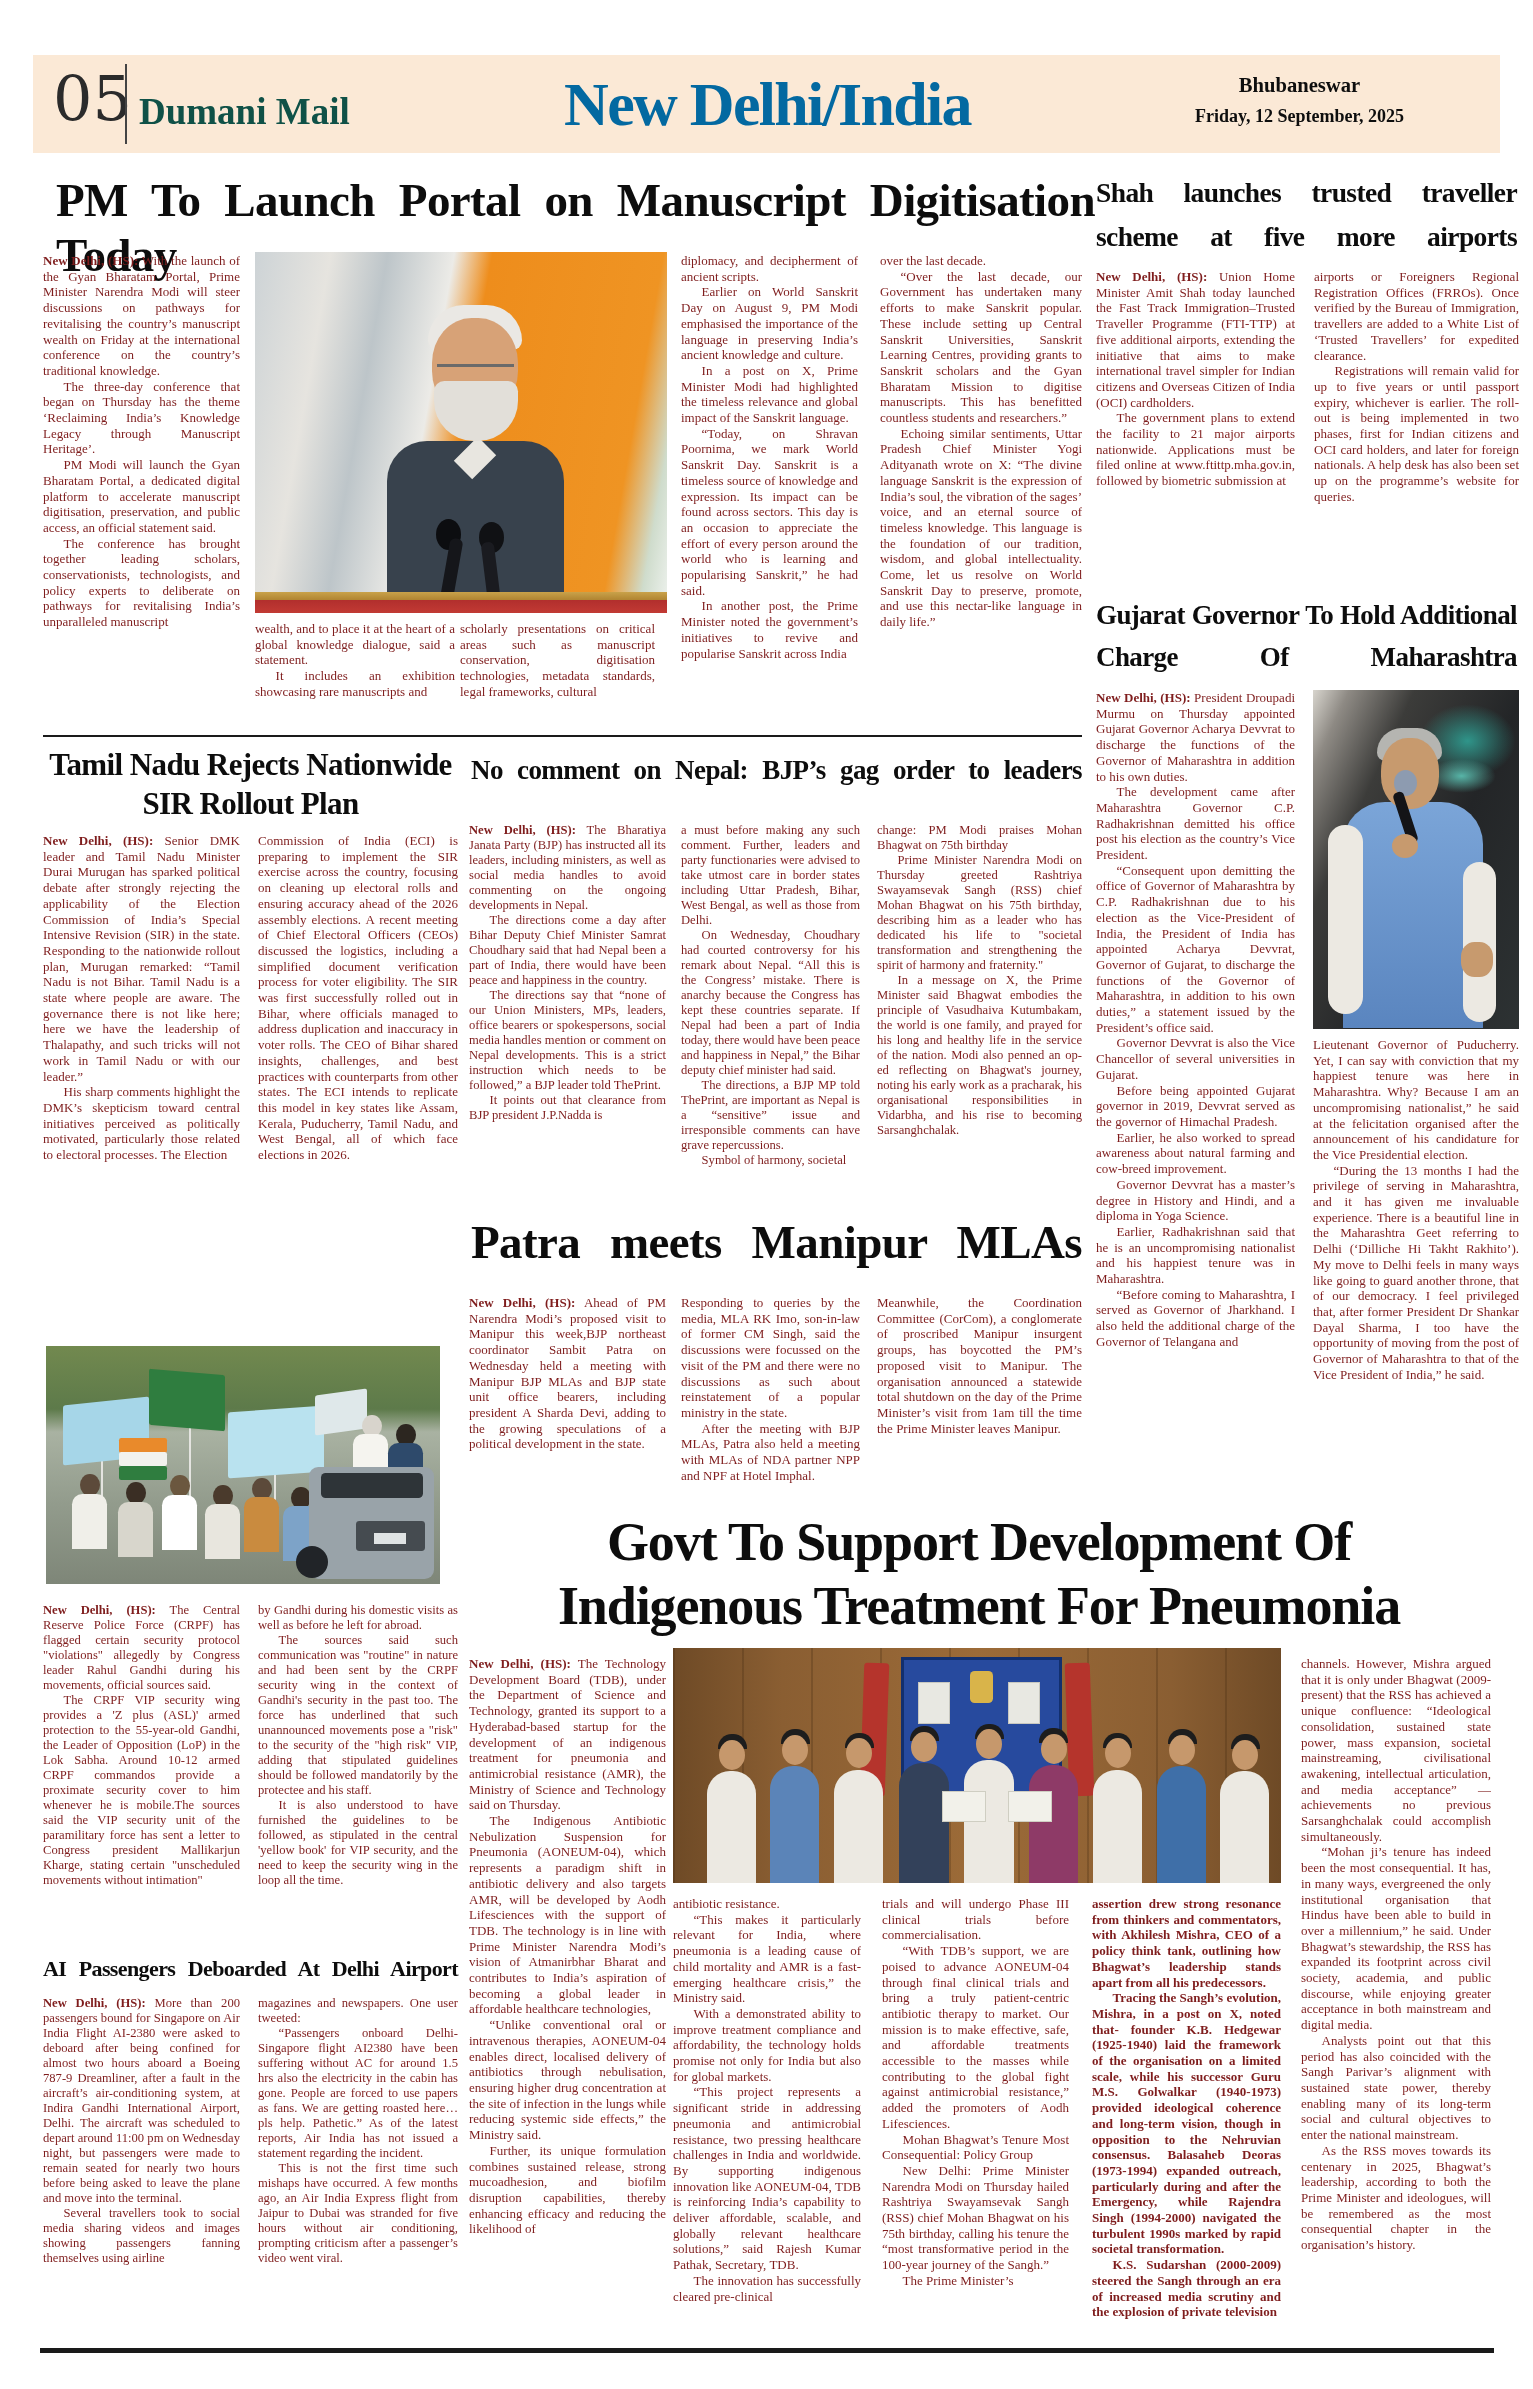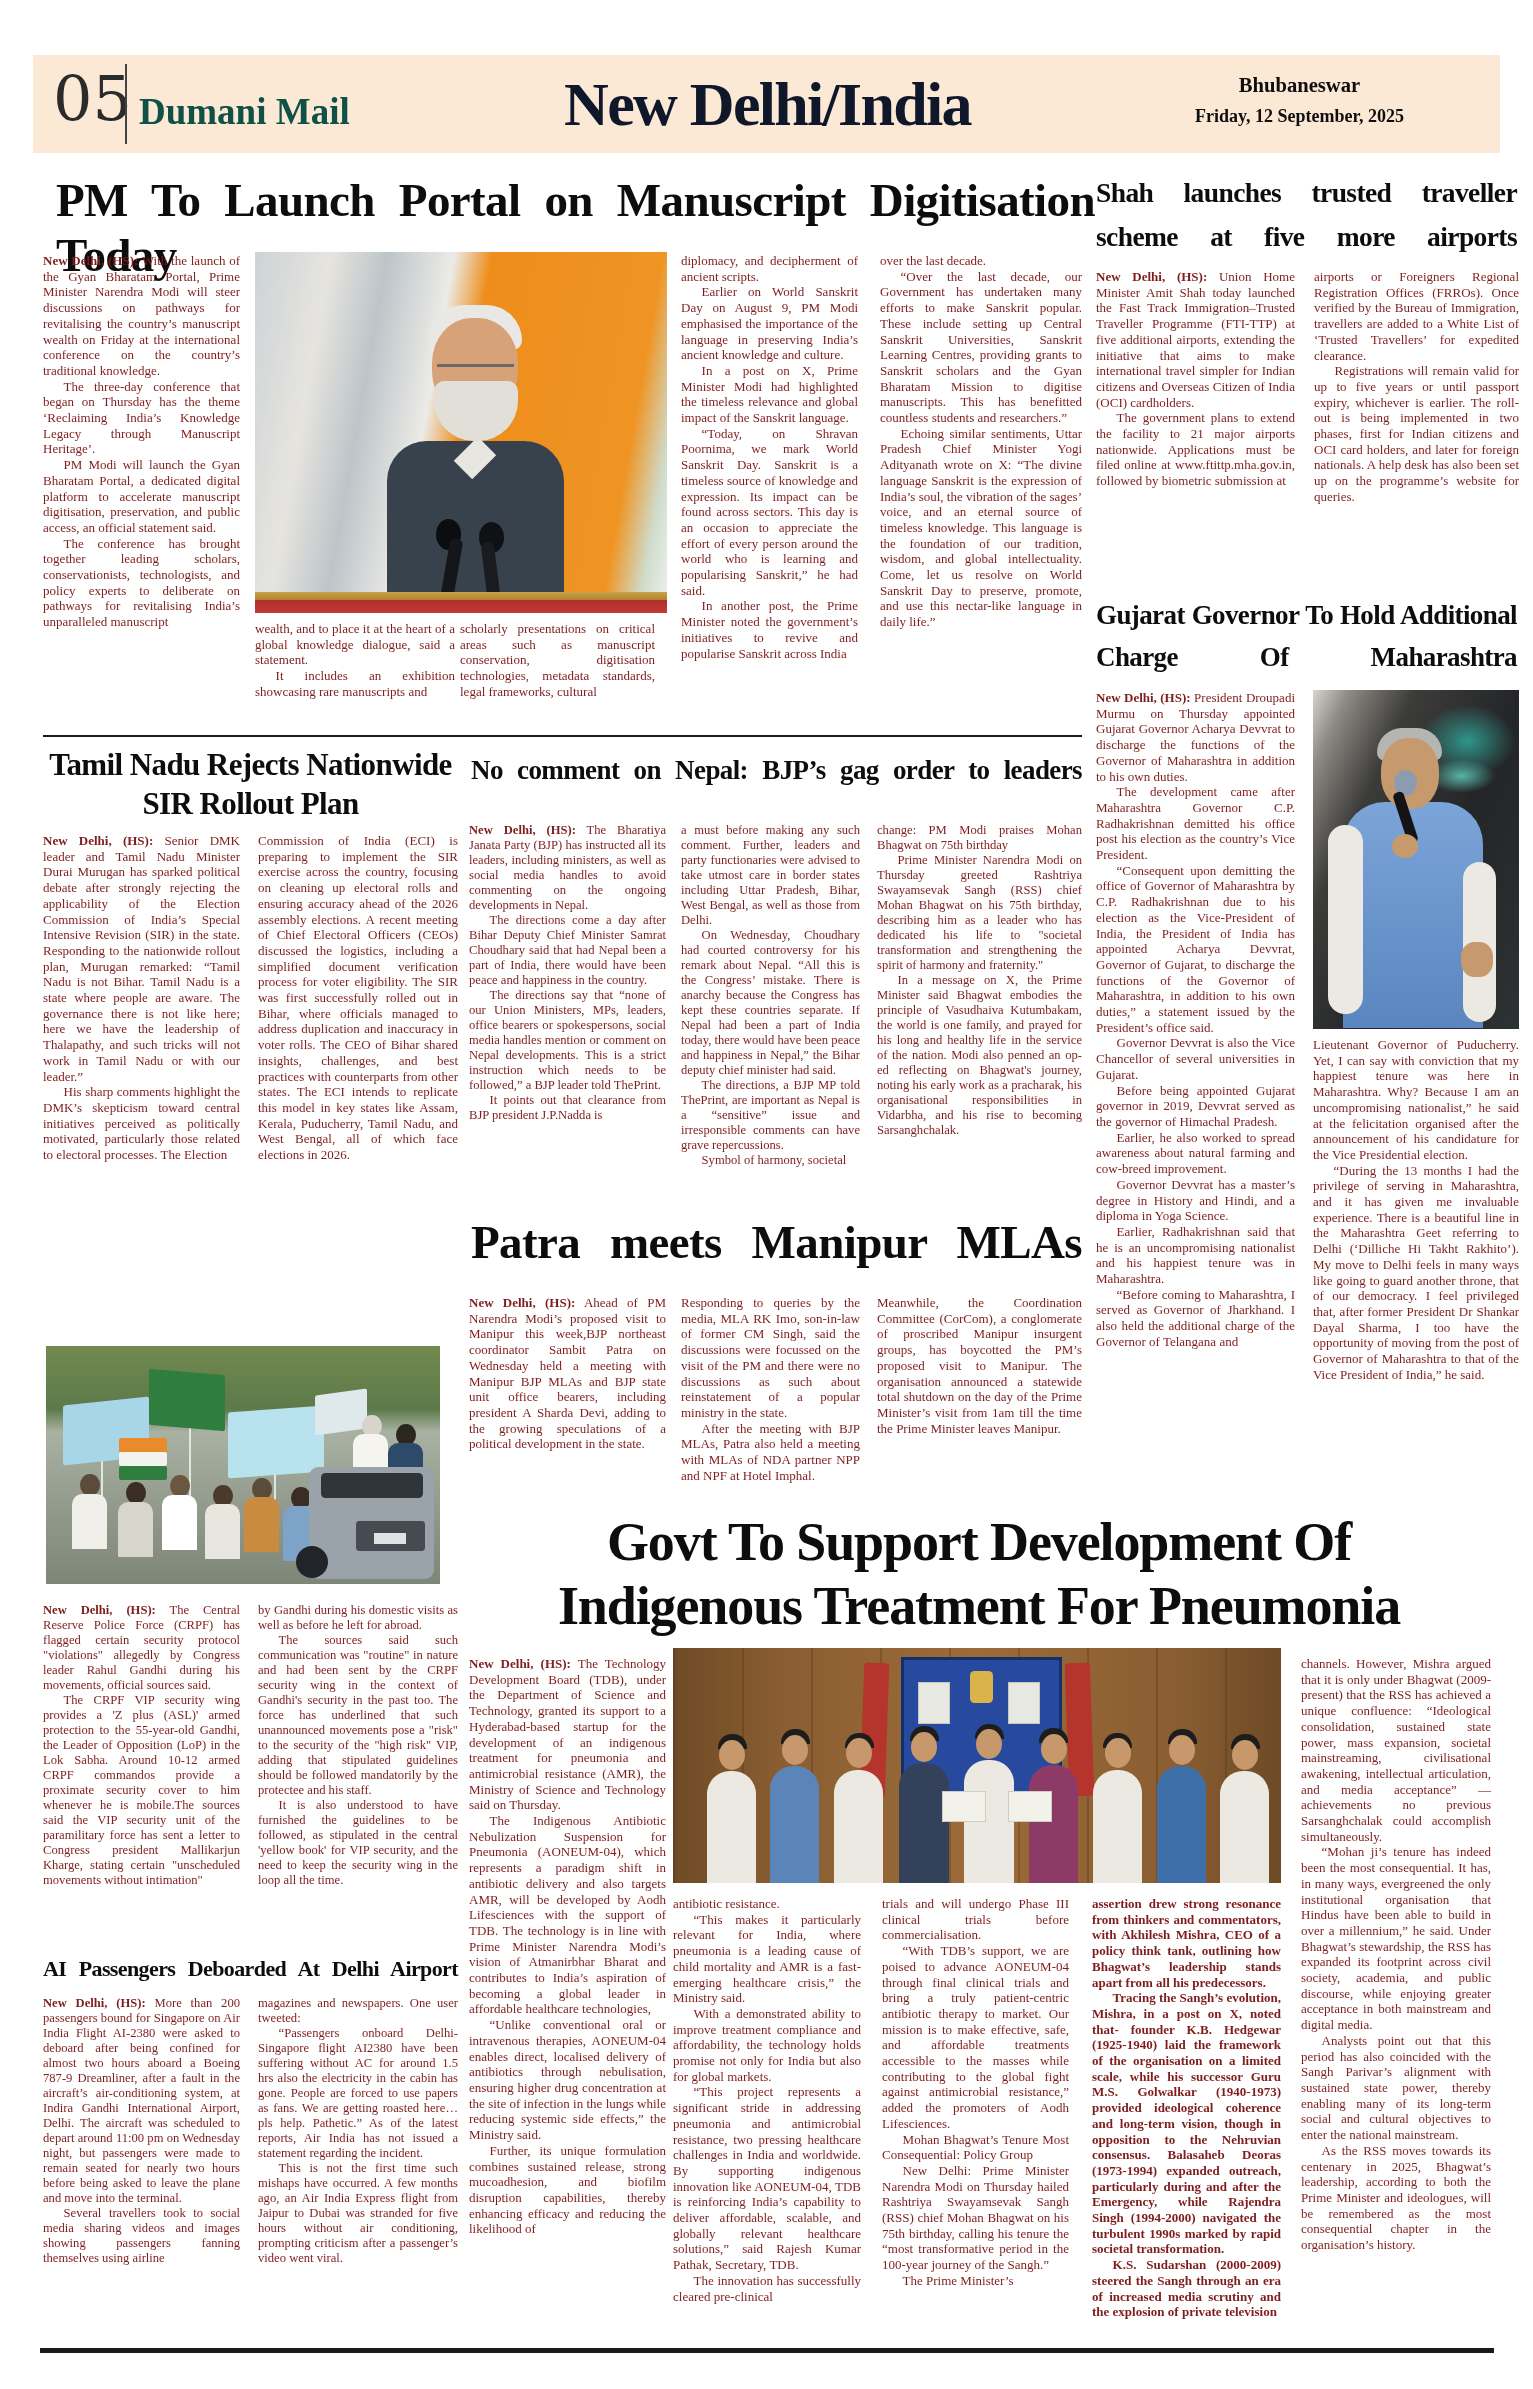--- a/index.html
+++ b/index.html
@@ -7,21 +7,21 @@
         font-family:"Liberation Serif", serif;color:#111;overflow:hidden;}
   .abs{position:absolute;}
 
   
   .band{left:33px;top:55px;width:1467px;height:98px;background:#fbe9d6;}
   .pageno{left:53px;top:68px;font-family:"DejaVu Serif",serif;font-size:62px;
           font-weight:400;color:#2b2b2b;line-height:1;}
   .pipe{left:125px;top:64px;width:1.7px;height:80px;background:#444;}
   .masthead{left:139px;top:90px;font-size:37px;font-weight:bold;color:#0f5147;letter-spacing:0px;}
   .section{left:298px;top:55px;width:939px;height:98px;text-align:center;
-           font-size:62px;font-weight:bold;color:#0f172a;letter-spacing:-1.7px;line-height:98px;}
+           font-size:62px;font-weight:bold;color:#0369a1;letter-spacing:-1.7px;line-height:98px;}
   .cityblk{left:1162px;top:68px;width:275px;text-align:center;font-weight:bold;color:#0e0e0e;}
   .cityblk .city{font-size:20.6px;line-height:35px;}
   .cityblk .date{font-size:18px;line-height:27.5px;}
 
   
   .hl{font-weight:bold;color:#0d0d0d;letter-spacing:-0.6px;font-family:"Liberation Serif",serif;}
   .jl{text-align:justify;text-align-last:justify;}
   .ctr{text-align:center;}
 
   

